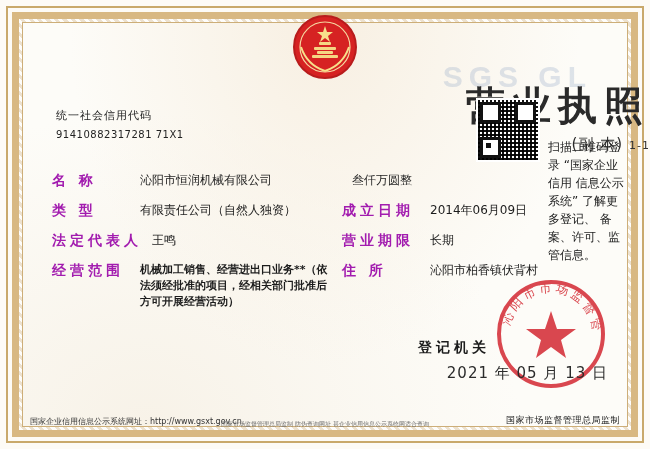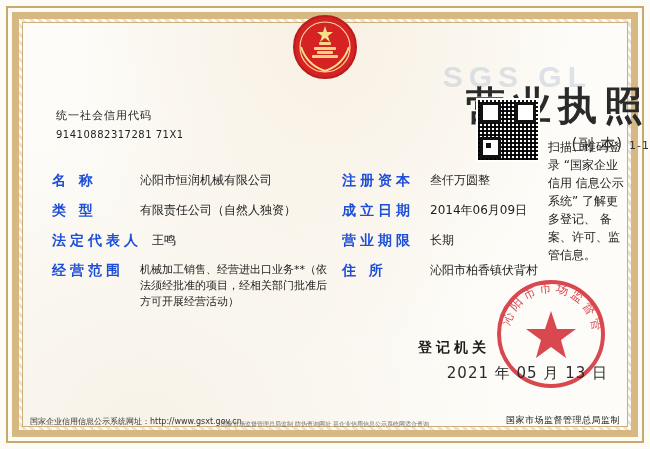--- a/index.html
+++ b/index.html
@@ -110,28 +110,28 @@
 
   
   .fields{
     position:absolute;left:52px;top:172px;width:548px;z-index:5;
   }
   .row{display:flex;margin-bottom:12px;}
   .col{display:flex;align-items:flex-start;}
   .col.left{width:290px;}
   .col.right{width:258px;}
   .flabel{
-    font-size:14px;font-weight:bold;color:#1d4ed8;
+    font-size:14px;font-weight:bold;color:#a21caf;
     letter-spacing:4px;white-space:nowrap;
     min-width:78px;
   }
   .fvalue{
     font-size:12px;color:#1c1c1c;margin-left:10px;line-height:1.45;
   }
-  .fvalue.small{font-size:11px;}
+  .fvalue.small{font-size:11px;font-weight:bold;}
 
   
   .registry{
     position:absolute;right:160px;bottom:92px;z-index:6;
     font-size:14px;font-weight:bold;letter-spacing:4px;color:#1c1c1c;margin-left:6px;
   }
   .seal{
     position:absolute;right:40px;bottom:56px;width:118px;height:118px;z-index:7;
     opacity:.82;
   }
@@ -210,21 +210,20 @@
 管信息。</div>
 
   <div class="fields">
 
     <div class="row">
       <div class="col left">
         <span class="flabel">名 称</span>
         <span class="fvalue">沁阳市恒润机械有限公司</span>
       </div>
       <div class="col right">
-        <span class="flabel">注册资本</span>
         <span class="fvalue">叁仟万圆整</span>
       </div>
     </div>
 
     <div class="row">
       <div class="col left">
         <span class="flabel">类 型</span>
         <span class="fvalue">有限责任公司（自然人独资）</span>
       </div>
       <div class="col right">

